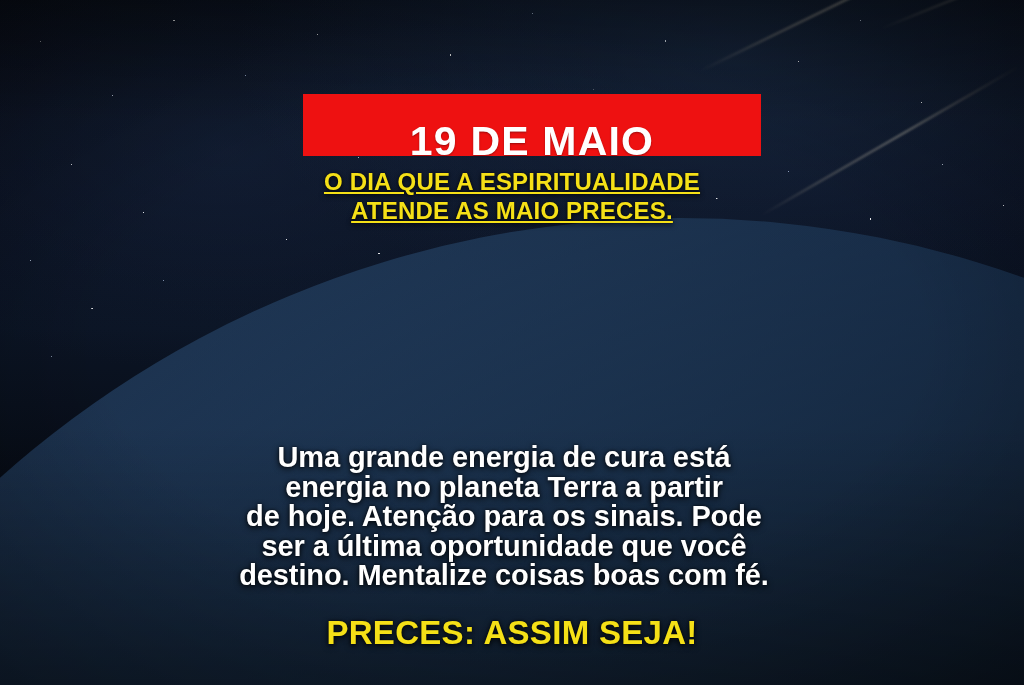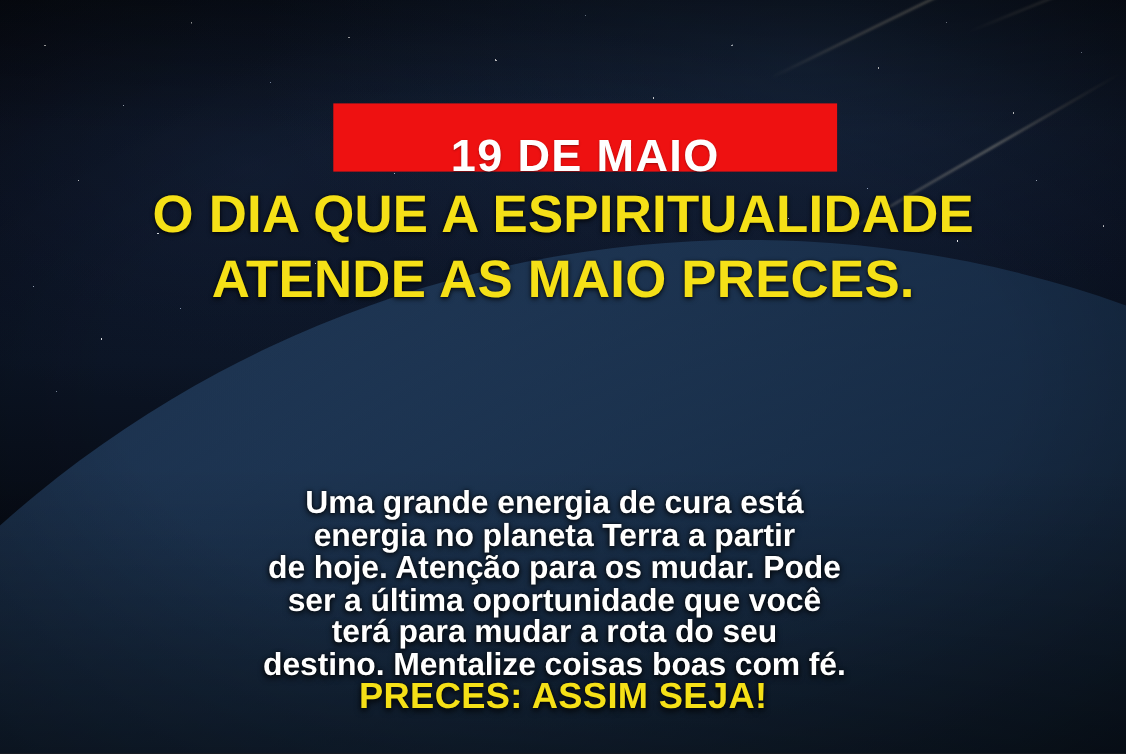--- a/index.html
+++ b/index.html
@@ -246,26 +246,27 @@
     text-shadow: 0 1px 2px rgba(0,0,0,0.35);
     margin-top: 32px;
   }
 
   .headline {
     position: absolute;
     left: 0;
     right: 0;
     top: 167px;
     color: #f5e017;
-    font-size: 48px;
+    font-size: 24px;
     font-weight: bold;
     line-height: 1.22;
     letter-spacing: 0.2px;
     text-shadow: 0 2px 5px rgba(0,0,0,0.75), 0 0 2px rgba(0,0,0,0.6);
     padding: 0 32px;
+    text-decoration: underline;
   }
   .headline-line { display: block; }
 
   .body-copy {
     position: absolute;
     left: 60px;
     right: 76px;
     top: 443px;
     color: #ffffff;
     font-size: 29px;
@@ -320,22 +321,21 @@
     </div>
 
     <div class="headline">
       <span class="headline-line">O DIA QUE A ESPIRITUALIDADE</span>
       <span class="headline-line">ATENDE AS MAIO PRECES.</span>
     </div>
 
     <div class="body-copy">
       <span class="body-line">Uma grande energia de cura está</span>
       <span class="body-line">energia no planeta Terra a partir</span>
-      <span class="body-line">de hoje. Atenção para os mudar. Pode</span>
+      <span class="body-line">de hoje. Atenção para os sinais. Pode</span>
       <span class="body-line">ser a última oportunidade que você</span>
-      <span class="body-line">terá para mudar a rota do seu</span>
       <span class="body-line">destino. Mentalize coisas boas com fé.</span>
     </div>
 
     <div class="cta">PRECES: ASSIM SEJA!</div>
 
   </div>
 </div>
 
 </body></html>

